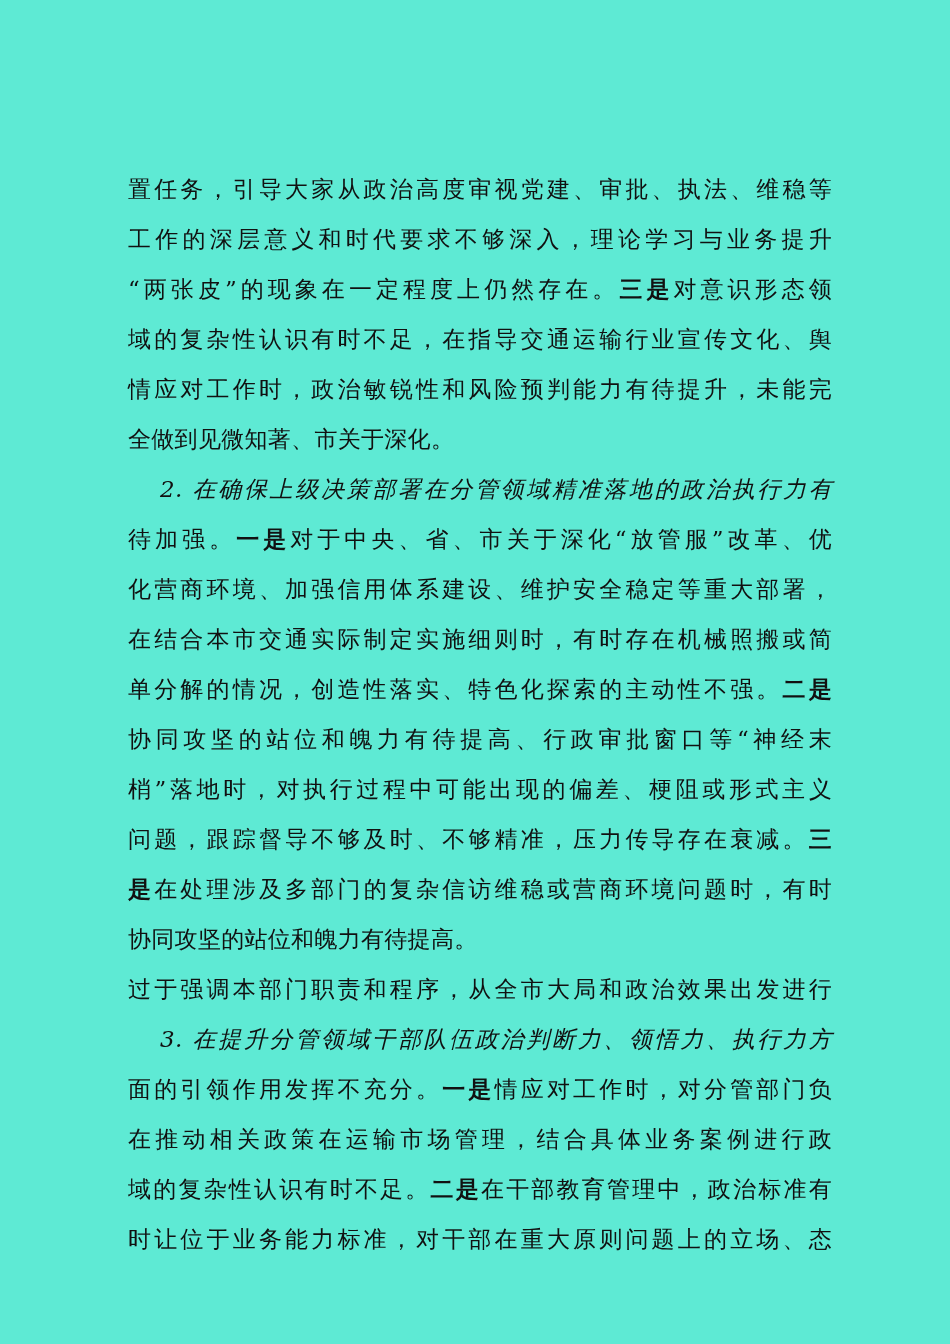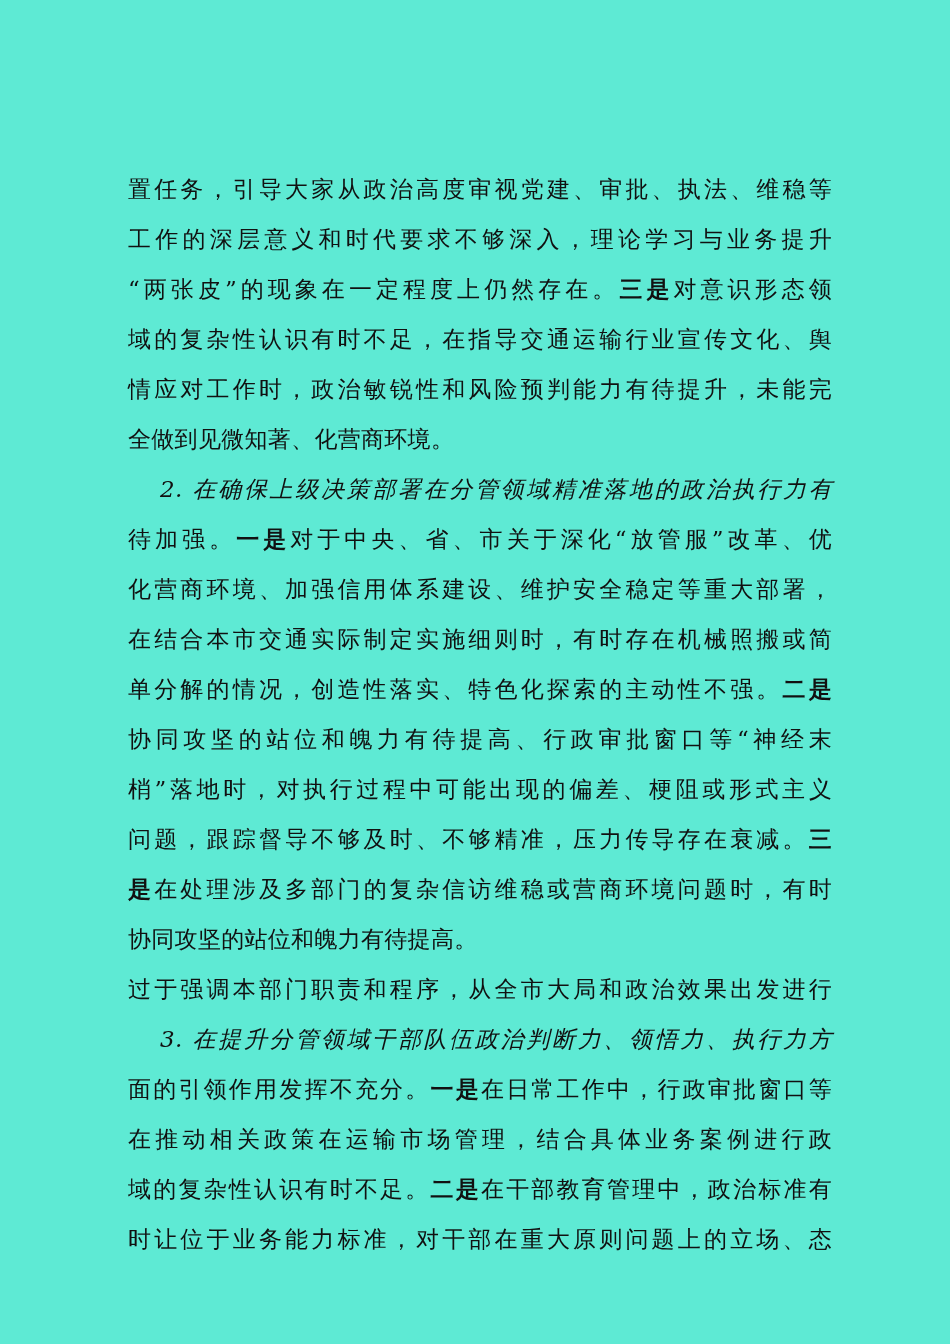--- a/index.html
+++ b/index.html
@@ -56,31 +56,31 @@
 </head>
 <body>
 
 <div class="page">
   <div class="content" id="content">
       <div class="line"><span>置任务，引导大家从政治高度审视党建、审批、执法、维稳等</span></div>
       <div class="line"><span>工作的深层意义和时代要求不够深入，理论学习与业务提升</span></div>
       <div class="line"><span>“两张皮”的现象在一定程度上仍然存在。</span><span class="b">三是</span><span>对意识形态领</span></div>
       <div class="line"><span>域的复杂性认识有时不足，在指导交通运输行业宣传文化、舆</span></div>
       <div class="line"><span>情应对工作时，政治敏锐性和风险预判能力有待提升，未能完</span></div>
-      <div class="line last"><span>全做到见微知著、化营商环境。</span></div>
+      <div class="line last"><span>全做到见微知著、市关于深化。</span></div>
       <div class="line indent"><span>2. 在确保上级决策部署在分管领域精准落地的政治执行力有</span></div>
       <div class="line"><span>待加强。</span><span class="b">一是</span><span>对于中央、省、市关于深化“放管服”改革、优</span></div>
       <div class="line"><span>化营商环境、加强信用体系建设、维护安全稳定等重大部署，</span></div>
       <div class="line"><span>在结合本市交通实际制定实施细则时，有时存在机械照搬或简</span></div>
       <div class="line"><span>单分解的情况，创造性落实、特色化探索的主动性不强。</span><span class="b">二是</span></div>
       <div class="line"><span>协同攻坚的站位和魄力有待提高、行政审批窗口等“神经末</span></div>
       <div class="line"><span>梢”落地时，对执行过程中可能出现的偏差、梗阻或形式主义</span></div>
       <div class="line"><span>问题，跟踪督导不够及时、不够精准，压力传导存在衰减。</span><span class="b">三</span></div>
       <div class="line"><span class="b">是</span><span>在处理涉及多部门的复杂信访维稳或营商环境问题时，有时</span></div>
       <div class="line last"><span>协同攻坚的站位和魄力有待提高。</span></div>
       <div class="line"><span>过于强调本部门职责和程序，从全市大局和政治效果出发进行</span></div>
       <div class="line indent"><span>3. 在提升分管领域干部队伍政治判断力、领悟力、执行力方</span></div>
-      <div class="line"><span>面的引领作用发挥不充分。</span><span class="b">一是</span><span>在日常工作中，行政审批窗口等</span></div>
+      <div class="line"><span>面的引领作用发挥不充分。</span><span class="b">一是</span><span>情应对工作时，对分管部门负</span></div>
       <div class="line"><span>在推动相关政策在运输市场管理，结合具体业务案例进行政</span></div>
       <div class="line"><span>域的复杂性认识有时不足。</span><span class="b">二是</span><span>在干部教育管理中，政治标准有</span></div>
       <div class="line"><span>时让位于业务能力标准，对干部在重大原则问题上的立场、态</span></div>
     </div>
 </div>
 
 </body></html>

